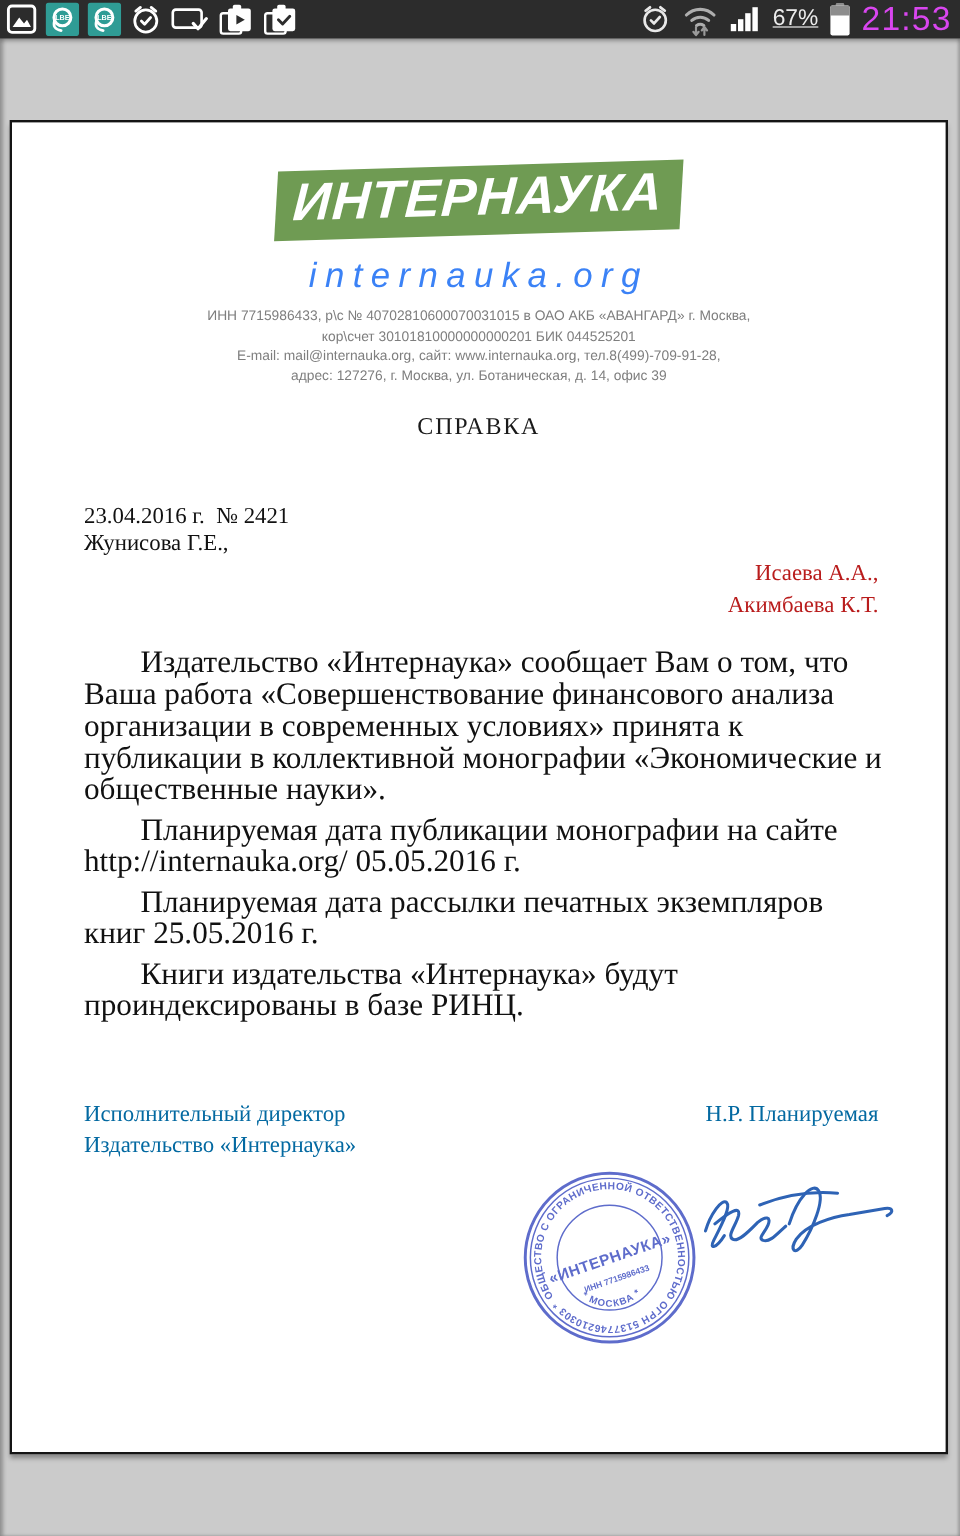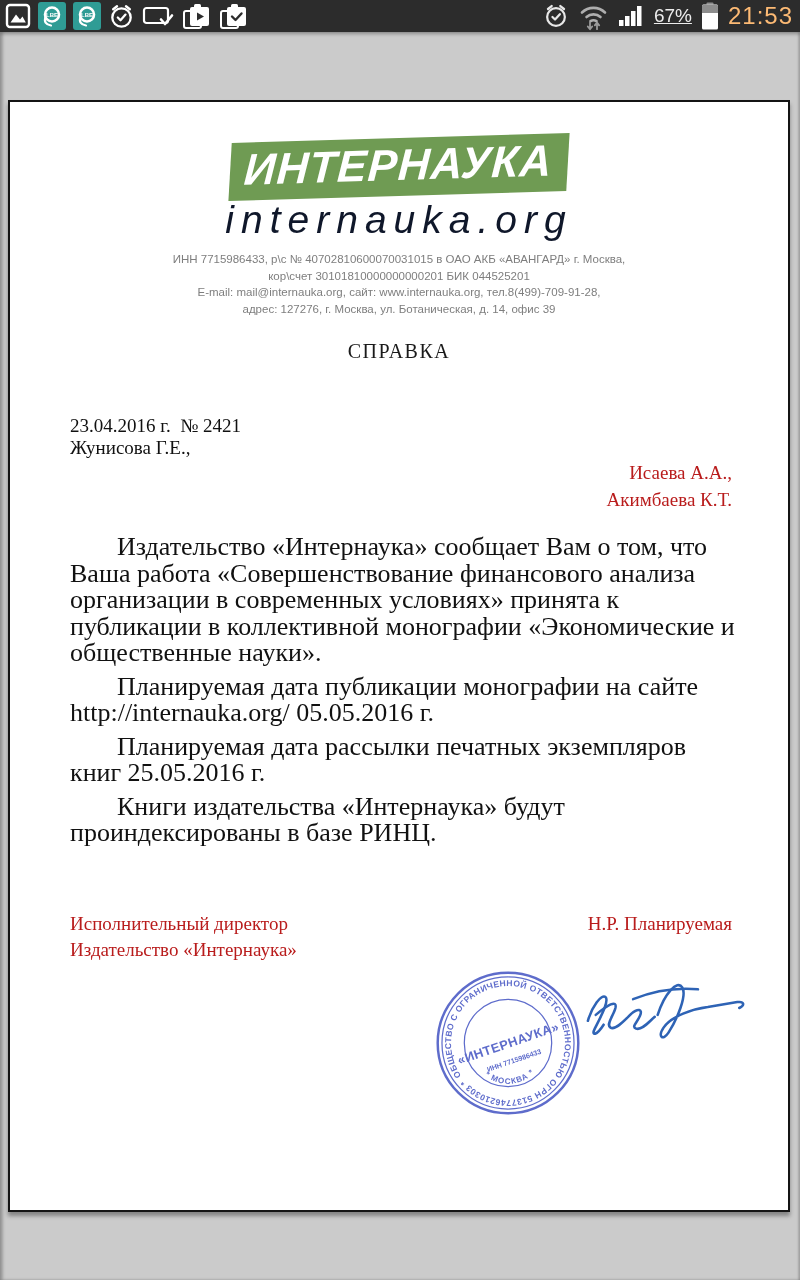--- a/index.html
+++ b/index.html
@@ -5,52 +5,52 @@
   * { margin:0; padding:0; box-sizing:border-box; }
   html,body { width:800px; height:1280px; }
   body { position:relative; background:#cbcbcb; font-family:"Liberation Serif", serif; overflow:hidden; }
 
   
   .statusbar { position:absolute; top:0; left:0; width:800px; height:32px; background:#2c2c2c;
                display:flex; align-items:center; padding:0 5px; gap:7px; z-index:10; }
   .statusbar svg { display:block; }
   .sb-right { margin-left:auto; display:flex; align-items:center; gap:9px; }
   .sb-pct { color:#ececec; font-family:"Liberation Sans", sans-serif; font-size:19px;text-decoration:underline; }
-  .sb-time { color:#fdba74; font-family:"Liberation Sans", sans-serif; font-size:24px; letter-spacing:1px; padding-right:2px; }
+  .sb-time { color:#d946ef; font-family:"Liberation Sans", sans-serif; font-size:28px; letter-spacing:1px; padding-right:2px; }
 
   
   .viewer { position:absolute; left:0; top:32px; width:800px; height:1248px; background:#cbcbcb;
             box-shadow: inset 3px 0 3px rgba(0,0,0,0.22), inset -2px 0 2px rgba(0,0,0,0.15), inset 0 3px 3px rgba(0,0,0,0.18); }
 
   
   .page { position:absolute; left:8px; top:68px; width:782px; height:1112px; background:#ffffff;
           border:2px solid #141414; box-shadow:0 4px 4px rgba(0,0,0,0.35); }
 
   .logo-wrap { margin-top:36px; text-align:center; }
   .logo-box { display:inline-block; background:#6f9b53; color:#ffffff;
               font-family:"Liberation Sans", sans-serif; font-style:italic; font-weight:bold;
               font-size:44px; line-height:1; padding:5px 16px 9px 14px;
               transform:rotate(-1.7deg) skewX(-5deg); letter-spacing:1px; }
-  .logo-domain { color:#0f172a; font-family:"Liberation Sans", sans-serif; font-style:italic;
-                 font-size:39px; letter-spacing:7px; margin-top:2px; }
+  .logo-domain { color:#3b82f6; font-family:"Liberation Sans", sans-serif; font-style:italic;
+                 font-size:29px; letter-spacing:7px; margin-top:18px; }
 
   .fineprint { margin-top:9px; text-align:center; color:#7e7e7e;
                font-family:"Liberation Sans", sans-serif; font-size:11.5px; line-height:16.5px; }
 
   .doc-title { text-align:center; font-size:20px; letter-spacing:1.5px; margin-top:23px; color:#1a1a1a; }
 
   .refrow { display:flex; justify-content:space-between; padding:0 56px 0 60px; margin-top:52px;
             font-size:19px; color:#111;flex-direction:column; }
   .recipients { text-align:right; padding-right:56px; font-size:19px; line-height:27px; color:#b91c1c; }
 
   .bodytext { padding:0 52px 0 60px; margin-top:21px; font-size:26px; line-height:26.5px; color:#111; }
   .bodytext p { margin:0 0 7px 0; text-indent:47px; }
 
   .signoff { display:flex; justify-content:space-between; align-items:flex-start;
-             padding:0 56px 0 60px; margin-top:64px; font-size:19px; line-height:26px; color:#b91c1c; }
+             padding:0 56px 0 60px; margin-top:64px; font-size:19px; line-height:26px; color:#0369a1; }
 
   .sealrow { position:relative; height:220px; }
   .stamp { position:absolute; left:422px; top:4px; width:152px; height:152px; opacity:0.82; }
   .signature { position:absolute; left:572px; top:0px; width:172px; height:90px; }
 </style>
 </head>
 <body>
 
 <div class="statusbar">
   <svg width="26" height="26" viewBox="0 0 26 26">

